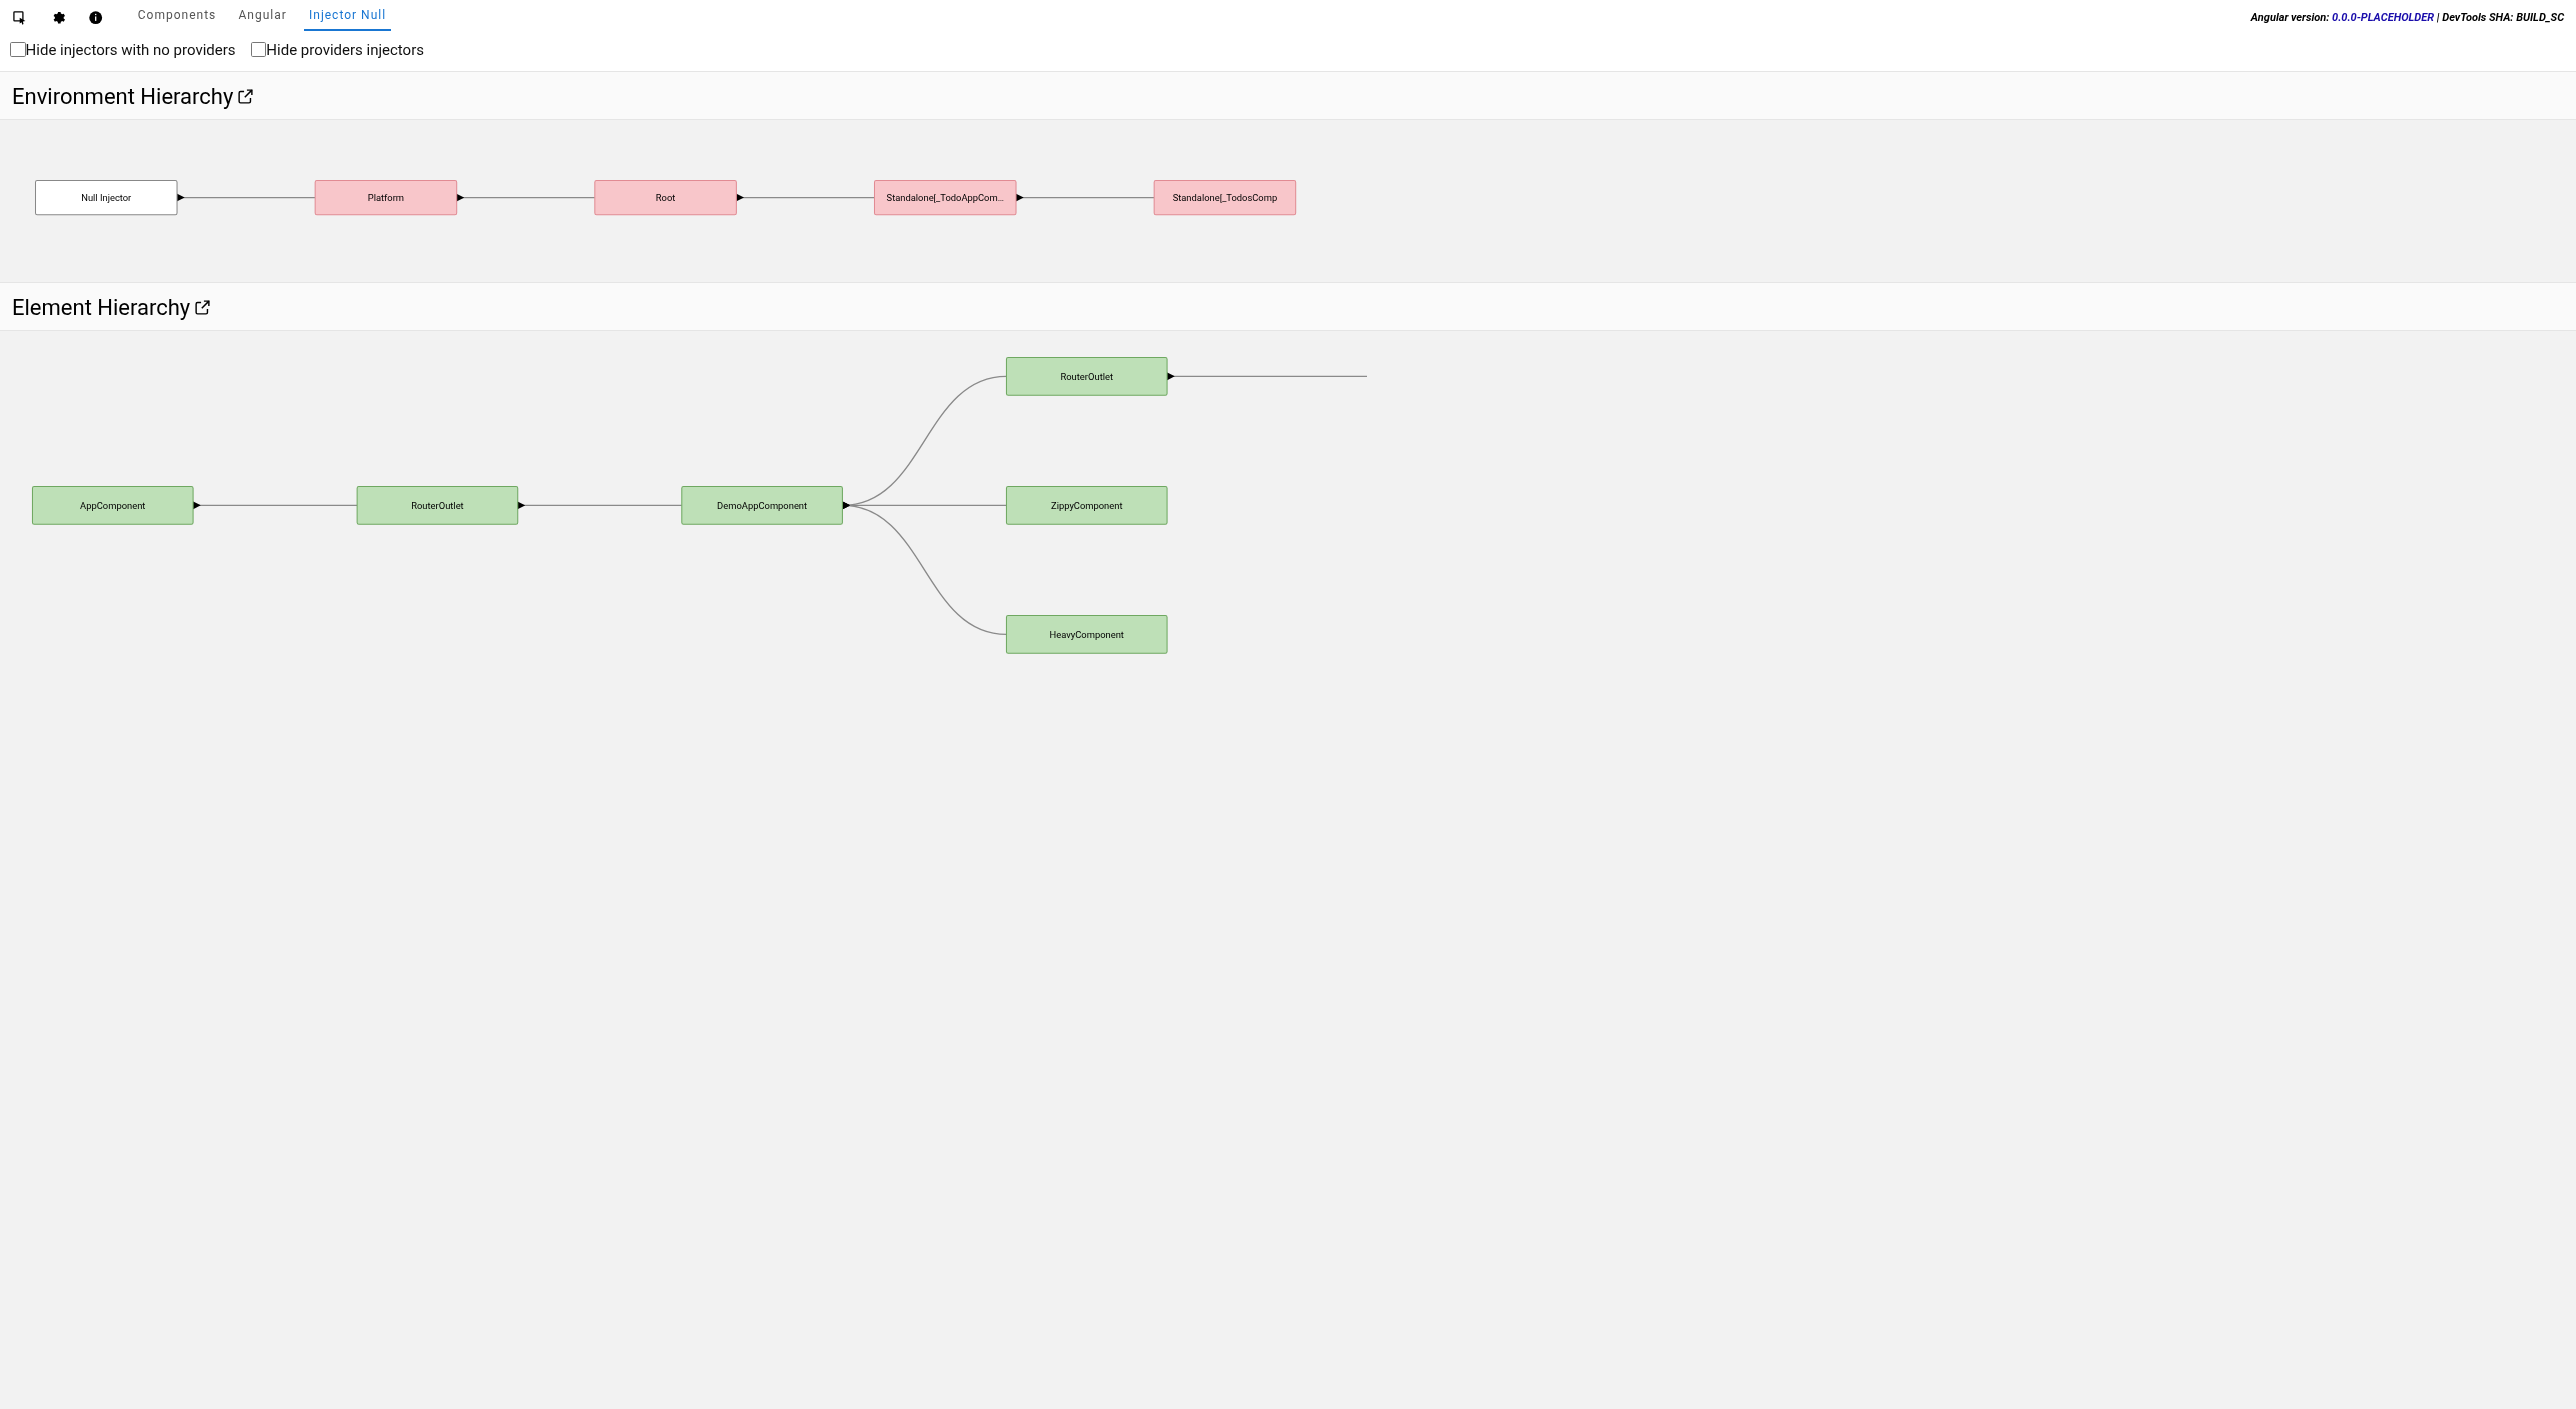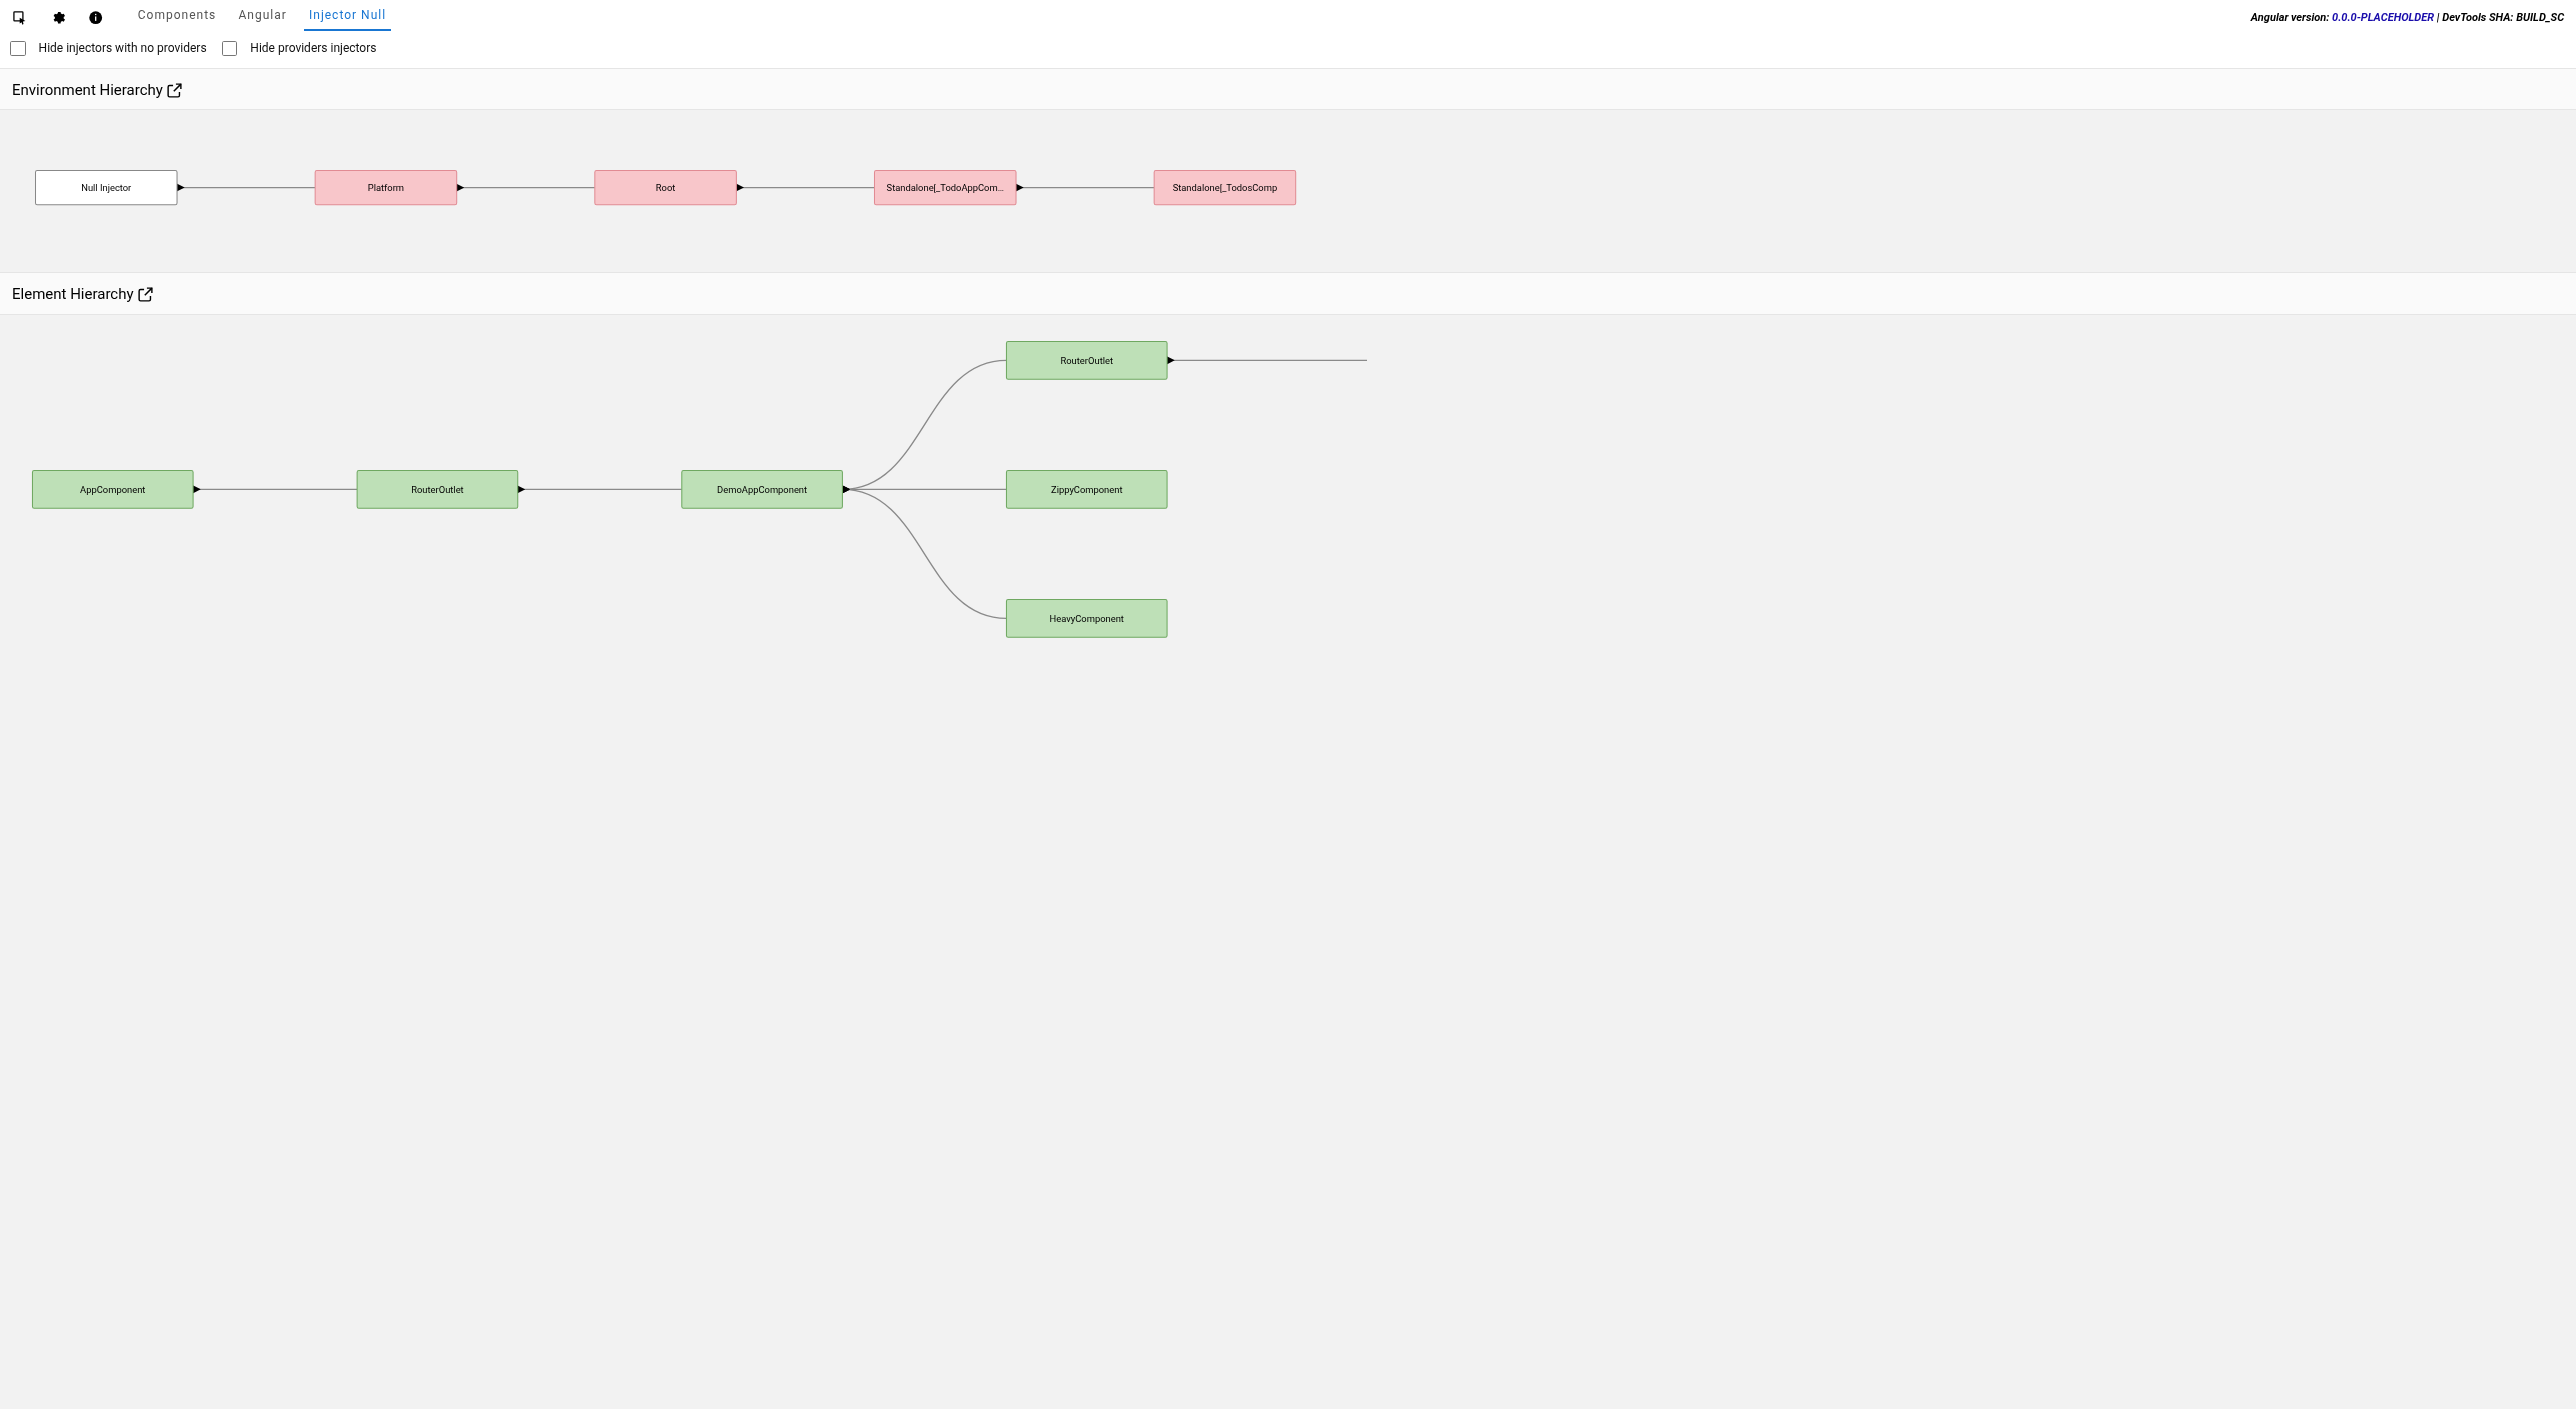--- a/index.html
+++ b/index.html
@@ -53,22 +53,22 @@
   
   .filters {
     display: flex;
     gap: 15.4px;
     padding: 8.5px 10.2px 12px 10.2px;
     align-items: center;
   }
   .check {
     display: flex;
     align-items: center;
-    gap: 13px;
-    font-size: 12px;
+    gap: 0;
+    font-size: 15px;
     color: #111;
     cursor: pointer;
     user-select: none;
     text-align: center;
   }
   .check .box {
     width: 15.4px; height: 15.4px;
     border: 1.7px solid #777;
     border-radius: 1.7px;
     display: inline-block;
@@ -79,21 +79,21 @@
     padding: 12px 12px 10.2px 12px;
     background: #fafafa;
     border-top: 0.9px solid #e5e5e5;
     border-bottom: 0.9px solid #e5e5e5;
     display: flex;
     align-items: center;
     gap: 3.4px;
   }
   .section-header h2 {
     font-weight: 400;
-    font-size: 15px;
+    font-size: 22px;
     color: #000;
   }
   .open-icon { cursor: pointer; }
   .open-icon svg { display: block; }
 
   
   .pane {
     position: relative;
     background: #f2f2f2;
     overflow: hidden;

